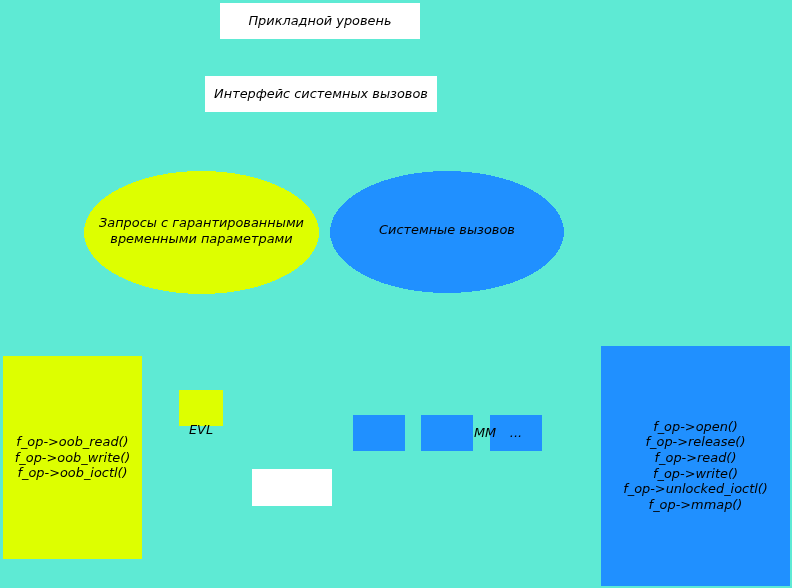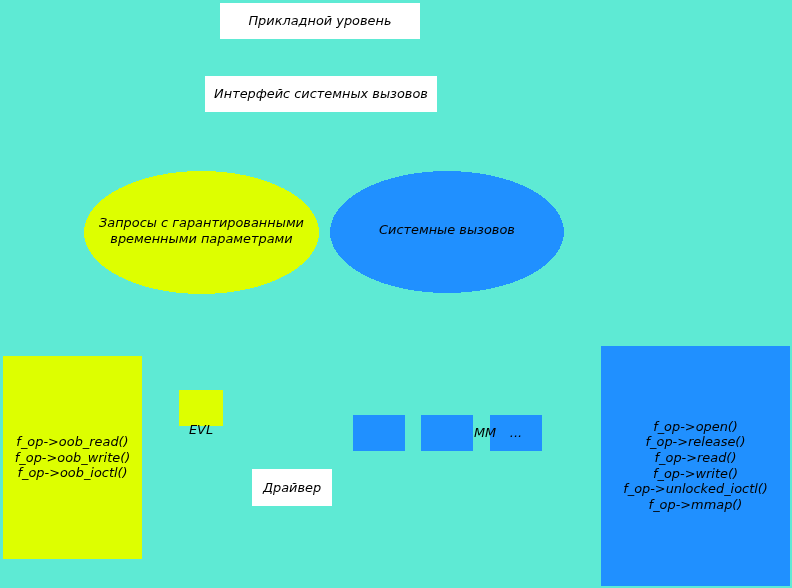--- a/index.html
+++ b/index.html
@@ -97,21 +97,20 @@
   <div class="label" id="l-syscall-if" style="color: rgb(0, 0, 0);">Интерфейс системных вызовов</div>
   <div class="label" id="l-rt-requests" style="color: rgb(0, 0, 0);">Запросы с гарантированными
 временными параметрами</div>
   <div class="label" id="l-sys-requests" style="color: rgb(0, 0, 0);">Системные вызовов</div>
   <div class="label" id="l-oob-ops" style="color: rgb(0, 0, 0);">f_op-&gt;oob_read()
 f_op-&gt;oob_write()
 f_op-&gt;oob_ioctl()</div>
   <div class="label" id="l-evl" style="color: rgb(0, 0, 0);">EVL</div>
   <div class="label" id="l-mm" style="color: rgb(0, 0, 0);">MM</div>
   <div class="label" id="l-etc" style="color: rgb(0, 0, 0);">...</div>
-  <div class="label" id="l-driver" style="color: rgb(0, 0, 0);">Драйвер</div>
   <div class="label" id="l-fops" style="color: rgb(0, 0, 0);">f_op-&gt;open()
 f_op-&gt;release()
 f_op-&gt;read()
 f_op-&gt;write()
 f_op-&gt;unlocked_ioctl()
 f_op-&gt;mmap()</div>
 
 </div>
 
 </body></html>

